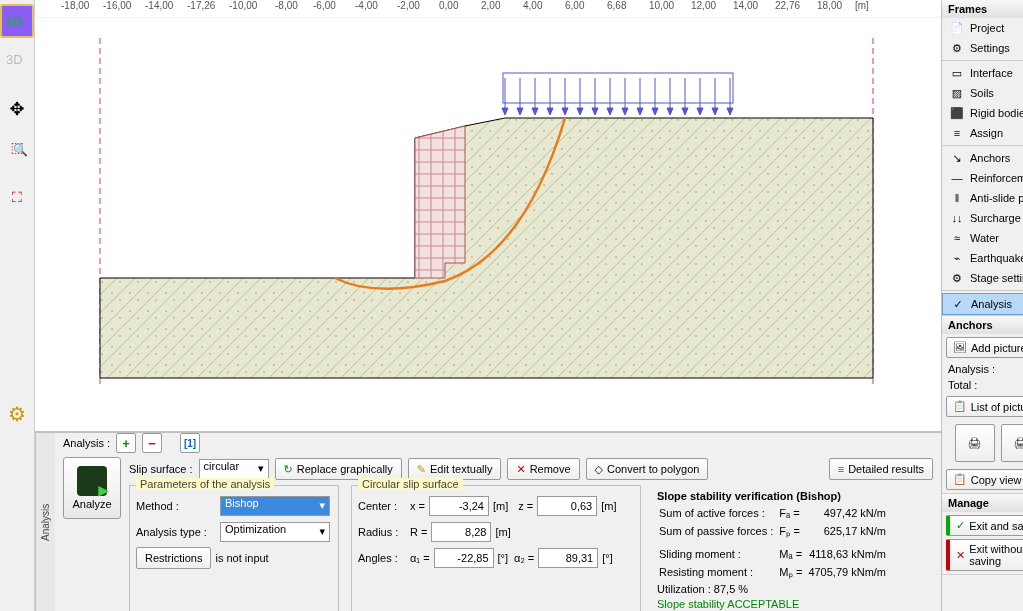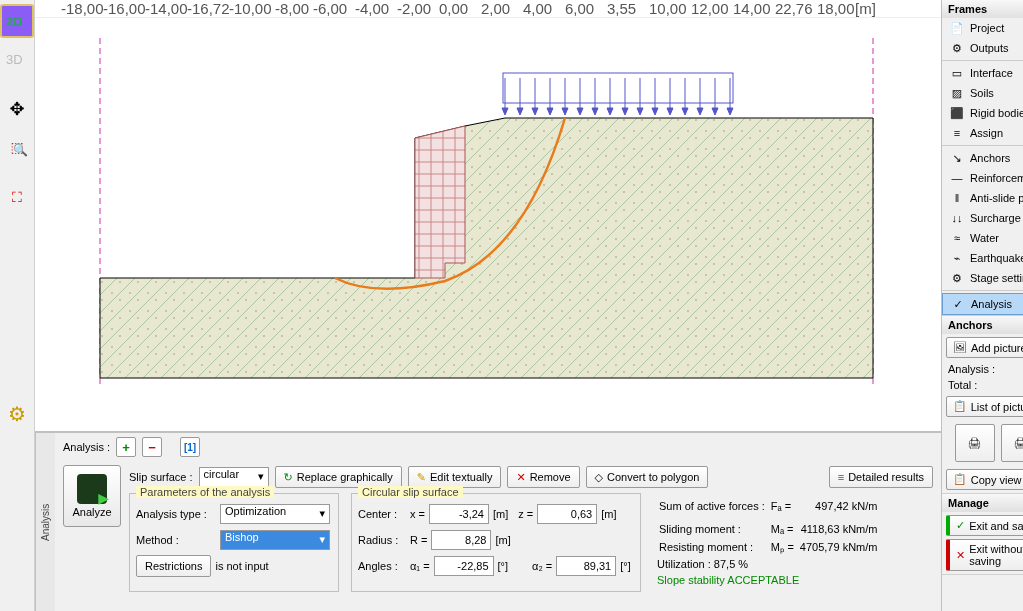--- a/index.html
+++ b/index.html
@@ -7,21 +7,21 @@
 
 .main-layout { display: flex; height: 611px; }
 .left-toolbar { width: 45px; background: #f0f0f0; border-right: 1px solid #d0d0d0; display: flex; flex-direction: column; align-items: center; padding-top: 4px; gap: 4px; }
 .tool-btn { width: 34px; height: 34px; border: 1px solid transparent; display: flex; align-items: center; justify-content: center; cursor: pointer; border-radius: 3px; }
 .tool-btn.active { background: #8b5cf6; border: 2px solid #e0c060; }
 .tool-btn.gear { margin-top: auto; margin-bottom: 180px; }
 
 .center-area { flex: 1; display: flex; flex-direction: column; }
 .canvas-container { flex: 1; position: relative; background: #fff; overflow: hidden; }
 .ruler { height: 18px; background: #fff; font-size: 9px; color: #555; position: relative; border-bottom: 1px solid #eee; }
-.ruler-tick { position: absolute; top: 0; font-size: 15px; }
+.ruler-tick { position: absolute; top: 0; font-size: 10px; }
 .drawing { position: absolute; inset: 18px 0 0 0; }
 
 .bottom-panel { height: 180px; background: #f0f0f0; border-top: 2px solid #c0c0c0; display: flex; }
 .side-tab { width: 20px; background: #e8e8e8; border-right: 1px solid #c0c0c0; display: flex; align-items: center; justify-content: center; writing-mode: vertical-lr; transform: rotate(180deg); font-size: 10px; color: #444; }
 .bottom-content { flex: 1; display: flex; flex-direction: column; }
 .bottom-header { height: 28px; display: flex; align-items: center; padding: 0 8px; gap: 6px; }
 .sq-btn { width: 20px; height: 20px; border: 1px solid #999; background: #fff; display: flex; align-items: center; justify-content: center; font-size: 13px; font-weight: bold; cursor: pointer; border-radius: 2px; }
 .sq-btn.plus { color: #080; }
 .sq-btn.minus { color: #c00; }
 .sq-btn.one { color: #06c; font-size: 10px; }
@@ -94,31 +94,31 @@
         <span style="color:#c90;font-size:20px">⚙</span>
       </div>
   </div>
 
   <div class="center-area">
     <div class="canvas-container">
       <div class="ruler">
         <span class="ruler-tick" style="left:26px">-18,00</span>
         <span class="ruler-tick" style="left:68px">-16,00</span>
         <span class="ruler-tick" style="left:110px">-14,00</span>
-        <span class="ruler-tick" style="left:152px">-16,72</span>
+        <span class="ruler-tick" style="left:152px">-17,26</span>
         <span class="ruler-tick" style="left:194px">-10,00</span>
         <span class="ruler-tick" style="left:240px">-8,00</span>
         <span class="ruler-tick" style="left:278px">-6,00</span>
         <span class="ruler-tick" style="left:320px">-4,00</span>
         <span class="ruler-tick" style="left:362px">-2,00</span>
         <span class="ruler-tick" style="left:404px">0,00</span>
         <span class="ruler-tick" style="left:446px">2,00</span>
         <span class="ruler-tick" style="left:488px">4,00</span>
         <span class="ruler-tick" style="left:530px">6,00</span>
-        <span class="ruler-tick" style="left:572px">3,55</span>
+        <span class="ruler-tick" style="left:572px">6,68</span>
         <span class="ruler-tick" style="left:614px">10,00</span>
         <span class="ruler-tick" style="left:656px">12,00</span>
         <span class="ruler-tick" style="left:698px">14,00</span>
         <span class="ruler-tick" style="left:740px">22,76</span>
         <span class="ruler-tick" style="left:782px">18,00</span>
         <span class="ruler-tick" style="left:820px">[m]</span>
       </div>
       <svg class="drawing" width="840" height="400">
         <defs>
           <pattern id="soil" width="18" height="18" patternUnits="userSpaceOnUse">
@@ -216,26 +216,26 @@
                 </div>
               <div class="btn detailed-btn">
                   <span style="color:#080">≡</span>
                   <span>Detailed results</span>
                 </div>
             </div>
             <div class="params-cols">
               <div class="fieldset" style="width:210px">
                 <div class="fieldset-title">Parameters of the analysis</div>
                 <div class="param-row">
+                  <span class="param-label">Method :</span>
+                  <div class="select blue" style="width:110px">Bishop</div>
+                </div>
+                <div class="param-row">
                   <span class="param-label">Analysis type :</span>
                   <div class="select" style="width:110px">Optimization</div>
-                </div>
-                <div class="param-row">
-                  <span class="param-label">Method :</span>
-                  <div class="select blue" style="width:110px">Bishop</div>
                 </div>
                 <div class="param-row">
                   <div class="btn">Restrictions</div>
                   <span>is not input</span>
                 </div>
               </div>
               <div class="fieldset" style="width:290px">
                 <div class="fieldset-title">Circular slip surface</div>
                 <div class="param-row">
                   <span style="width:48px">Center :</span>
@@ -250,32 +250,38 @@
                   <span style="width:48px">Radius :</span>
                   <span>R =</span>
                   <div class="input-num">8,28</div>
                   <span>[m]</span>
                 </div>
                 <div class="param-row">
                   <span style="width:48px">Angles :</span>
                   <span>α₁ =</span>
                   <div class="input-num">-22,85</div>
                   <span>[°]</span>
-                  <span style="margin-left:20px">α₂ =</span>
+                  <span style="margin-left:2px">α₂ =</span>
                   <div class="input-num">89,31</div>
                   <span>[°]</span>
                 </div>
               </div>
               <div class="results-box">
+                <div class="title">Slope stability verification (Bishop)</div>
                 <table style="font-size:11px">
                   <tbody>
                       <tr>
                         <td>Sum of active forces :</td>
                         <td style="padding:0 4px">Fₐ =</td>
                         <td style="text-align:right">497,42 kN/m</td>
+                      </tr>
+                  <tr>
+                        <td>Sum of passive forces :</td>
+                        <td style="padding:0 4px">Fₚ =</td>
+                        <td style="text-align:right">625,17 kN/m</td>
                       </tr>
                   <tr>
                         <td colspan="3" style="height:4px"></td>
                       </tr>
                   <tr>
                         <td>Sliding moment :</td>
                         <td style="padding:0 4px">Mₐ =</td>
                         <td style="text-align:right">4118,63 kNm/m</td>
                       </tr>
                   <tr>
@@ -300,21 +306,21 @@
       <div class="panel-header">
           <span>Frames</span>
         </div>
       <div id="frames-list">
           <div class="panel-item">
             <span class="panel-icon">📄</span>
             <span>Project</span>
           </div>
           <div class="panel-item">
             <span class="panel-icon">⚙</span>
-            <span>Outputs</span>
+            <span>Settings</span>
           </div>
           <div style="height: 1px; background: rgb(204, 204, 204); margin: 2px 0px;"></div>
           <div class="panel-item">
             <span class="panel-icon">▭</span>
             <span>Interface</span>
           </div>
           <div class="panel-item">
             <span class="panel-icon">▨</span>
             <span>Soils</span>
           </div>

